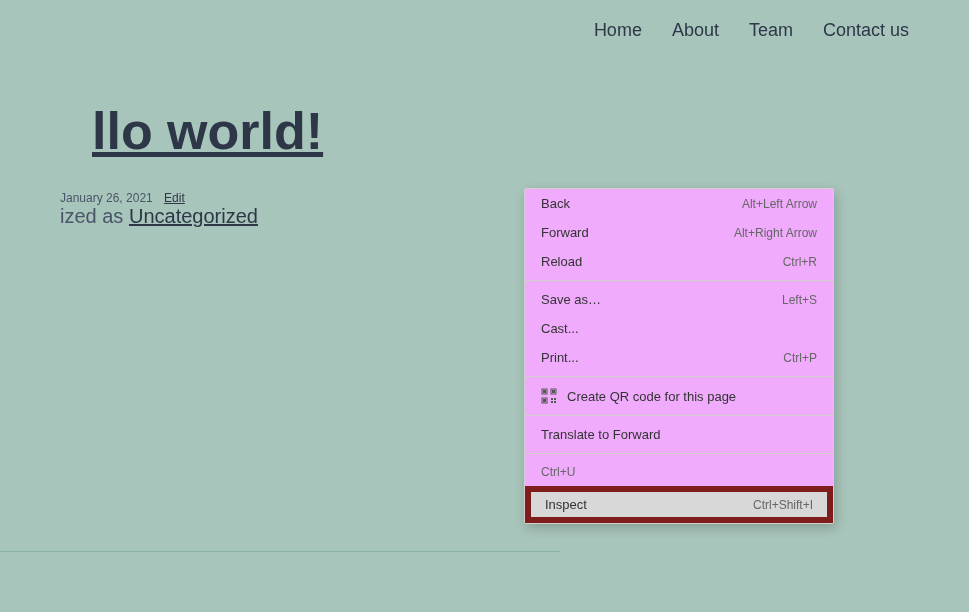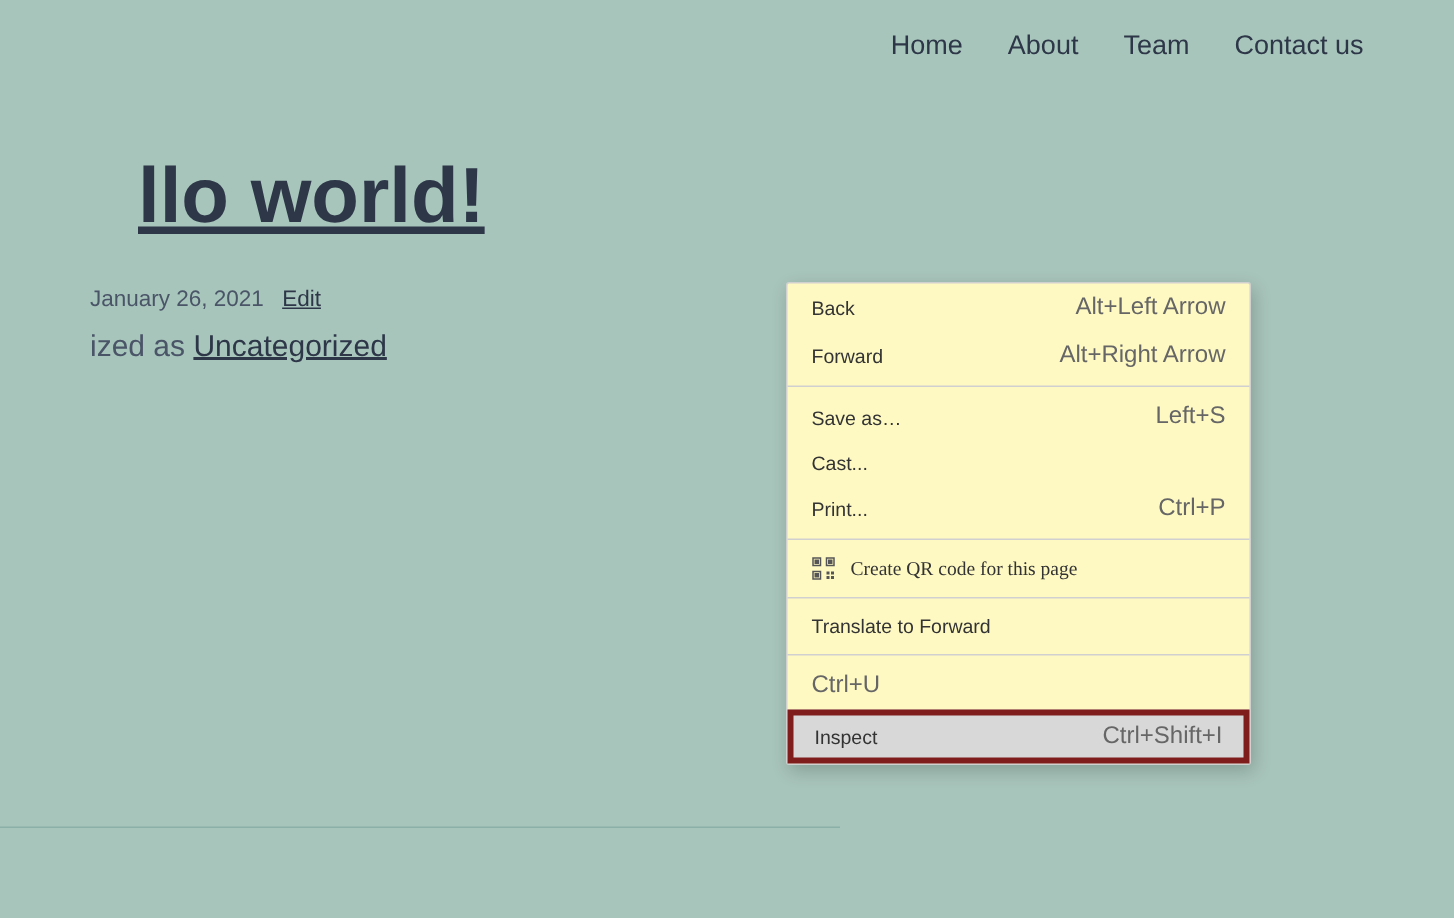--- a/index.html
+++ b/index.html
@@ -43,23 +43,23 @@
       font-size: 52px;
       font-weight: 700;
       color: #2d3748;
       text-decoration: underline;
       text-decoration-color: #2d3748;
       margin-bottom: 30px;
       margin-left: 32px;
     }
 
     .post-meta {
-      font-size: 15px;
+      font-size: 12px;
       color: #4a5568;
-      margin-bottom: 12px;
+      margin-bottom: 0;
     }
 
     .post-meta .edit-link {
       color: #2d3748;
       text-decoration: underline;
       cursor: pointer;
       margin-left: 8px;
     }
 
     .post-category {
@@ -81,69 +81,68 @@
       height: 1px;
       background-color: #8ab0a7;
     }
 
     
     .context-menu {
       position: absolute;
       top: 188px;
       left: 524px;
       width: 310px;
-      background: #fef9c3;
+      background: #f0abfc;
       border: 1px solid #d0d0d0;
       box-shadow: 2px 4px 12px rgba(0,0,0,0.2);
       z-index: 1000;
       border-radius: 2px;
     }
 
     .context-menu-item {
       display: flex;
       justify-content: space-between;
       align-items: center;
       padding: 7px 16px;
       font-size: 13px;
       color: #333;
       cursor: pointer;
       user-select: none;
     }
 
     .context-menu-item.highlighted {
       background-color: #d8d8d8;
-      border: 4px solid #7f1d1d;
+      border: 6px solid #7f1d1d;
       padding: 5px 14px;
     }
 
     .context-menu-item .item-label {
       flex: 1;
     }
 
     .context-menu-item .item-shortcut {
       color: #666;
-      font-size: 16px;
+      font-size: 12px;
       text-align: right;
     }
 
     .context-menu-separator {
       height: 1px;
       background-color: #d0d0d0;
       margin: 4px 0;
     }
 
     .context-menu-item-with-icon {
       display: flex;
       align-items: flex-end;
       gap: 10px;
       padding: 7px 16px;
       font-size: 13px;
       color: #333;
       cursor: pointer;
-      font-family: Liberation Serif, serif;
     }
 
     .qr-icon {
       width: 16px;
       height: 16px;
       display: inline-flex;
       align-items: center;
       justify-content: center;
       font-size: 14px;
       color: #555;
@@ -182,20 +181,24 @@
   <div class="context-menu-item">
     <span class="item-label">Back</span>
     <span class="item-shortcut">Alt+Left Arrow</span>
   </div>
 
   <div class="context-menu-item">
     <span class="item-label">Forward</span>
     <span class="item-shortcut">Alt+Right Arrow</span>
   </div>
 
+  <div class="context-menu-item">
+    <span class="item-label">Reload</span>
+    <span class="item-shortcut">Ctrl+R</span>
+  </div>
 
   <div class="context-menu-separator"></div>
 
   <div class="context-menu-item">
     <span class="item-label">Save as…</span>
     <span class="item-shortcut">Left+S</span>
   </div>
 
   <div class="context-menu-item">
     <span class="item-label">Cast...</span>

